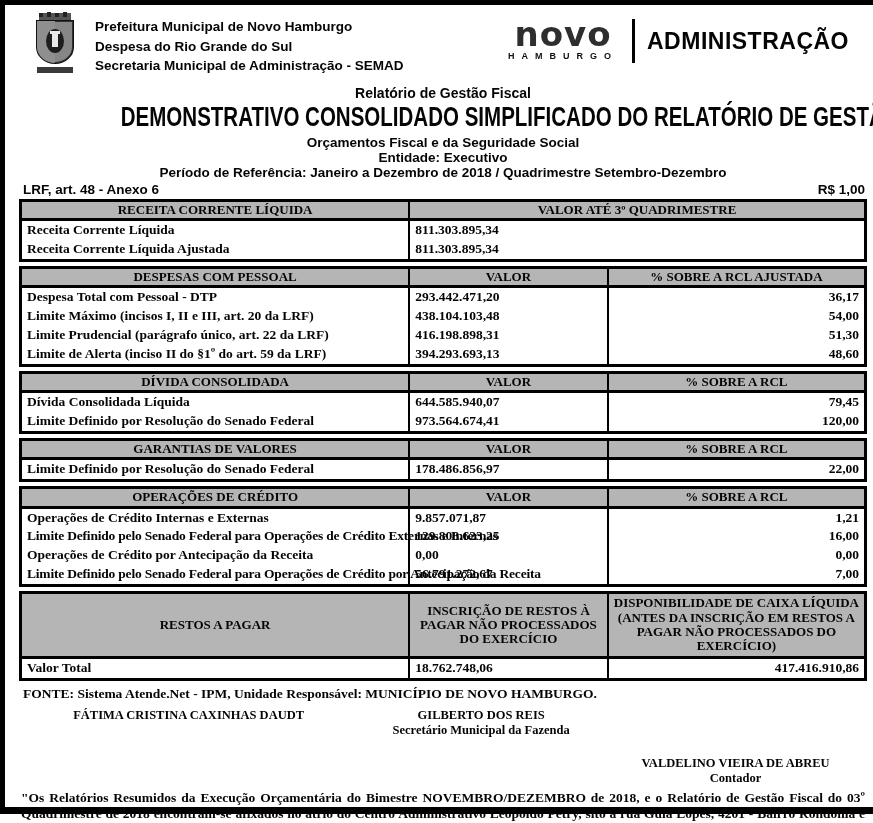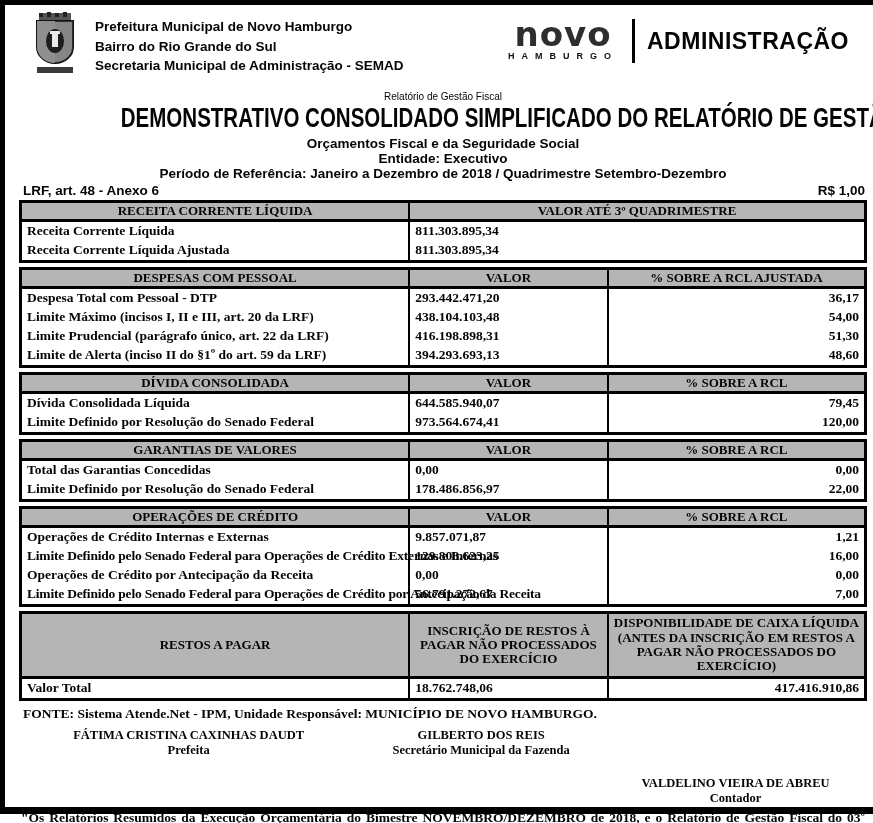--- a/index.html
+++ b/index.html
@@ -10,21 +10,21 @@
   .crest{width:56px;height:66px;flex:0 0 auto;margin-left:8px;}
   .org{margin-left:12px;font-weight:bold;font-size:13.5px;line-height:1.45;padding-top:6px;}
   .hdr-right{margin-left:auto;display:flex;align-items:center;padding-top:8px;margin-right:18px;}
   .novo-logo{display:flex;flex-direction:column;align-items:center;}
   .novo-word{font-family:"DejaVu Sans",sans-serif;font-weight:bold;font-size:34px;line-height:0.8;color:#2e2e2e;letter-spacing:1px;}
   .novo-sub{font-size:9px;letter-spacing:7px;margin-top:2px;color:#111;font-weight:bold;}
   .logo-sep{width:3px;height:44px;background:#000;margin:0 12px 0 14px;}
   .adm{font-weight:bold;font-size:23px;letter-spacing:0.5px;}
   
   .c{text-align:center;}
-  .rpt-name{font-weight:normal;font-size:10px;margin-top:8px;}
+  .rpt-name{font-weight:bold;font-size:14px;margin-top:2px;}
   .main-title{font-weight:bold;font-size:27px;white-space:nowrap;transform:scaleX(0.76);transform-origin:50% 50%;margin:1px 0 2px 0;letter-spacing:0px;}
   .subtitle{font-weight:bold;font-size:13.5px;}
   .entity{font-weight:bold;font-size:13.5px;}
   .period{font-weight:bold;font-size:13.5px;margin-bottom:1px;}
   .lrf-row{display:flex;justify-content:space-between;font-family:Liberation Sans, sans-serif;font-weight:bold;font-size:13.5px;padding:1px 2px 2px 4px;}
   
   table.sec{width:100%;border-collapse:collapse;border:3px solid #000;margin-bottom:4px;font-family:"Liberation Serif",serif;table-layout:fixed;}
   table.sec th{background:#b5b5b5;border:2px solid #000;border-top:2px solid #000;border-bottom:3px solid #000;font-size:13px;font-weight:bold;padding:1px 3px;line-height:1.1;}
   table.sec td{border-left:2px solid #000;border-right:2px solid #000;font-size:13.5px;font-weight:bold;padding:0 5px;line-height:1.4;vertical-align:middle;}
   td.lbl{text-align:left;padding-left:5px;}
@@ -59,21 +59,21 @@
       <path d="M10 10 h36 v26 a18 16 0 0 1 -18 16 a18 16 0 0 1 -18 -16 z" fill="#cfcfcf" stroke="#111" stroke-width="2"></path>
       <path d="M10 10 h18 v42 a18 16 0 0 1 -18 -16 z" fill="#8f8f8f"></path>
       <path d="M46 10 v26 a18 16 0 0 1 -18 16 v-42 z" fill="#4a4a4a" opacity="0.55"></path>
       <ellipse cx="28" cy="30" rx="9" ry="12" fill="#1d1d1d"></ellipse>
       <rect x="25" y="22" width="6" height="14" fill="#e8e8e8"></rect>
       <rect x="23" y="20" width="10" height="3" fill="#e8e8e8"></rect>
       <rect x="10" y="56" width="36" height="6" fill="#3a3a3a"></rect>
     </svg>
     <div class="org">
       <div>Prefeitura Municipal de Novo Hamburgo</div>
-      <div>Bairro do Rio Grande do Sul</div>
+      <div>Despesa do Rio Grande do Sul</div>
       <div>Secretaria Municipal de Administração - SEMAD</div>
     </div>
     <div class="hdr-right">
       <div class="novo-logo">
         <div class="novo-word">novo</div>
         <div class="novo-sub">HAMBURGO</div>
       </div>
       <div class="logo-sep"></div>
       <div class="adm">ADMINISTRAÇÃO</div>
     </div>
@@ -176,25 +176,20 @@
         <col class="w-val">
         <col class="w-pct">
       </colgroup>
     <tbody>
         <tr>
       <th>GARANTIAS DE VALORES</th>
       <th>VALOR</th>
       <th>% SOBRE A RCL</th>
     </tr>
     <tr>
-      <td class="lbl">Total das Garantias Concedidas</td>
-      <td class="val">0,00</td>
-      <td class="pct">0,00</td>
-    </tr>
-    <tr>
       <td class="lbl">Limite Definido por Resolução do Senado Federal</td>
       <td class="val">178.486.856,97</td>
       <td class="pct">22,00</td>
     </tr>
   </tbody>
     </table>
 
   <table class="sec">
     <colgroup>
         <col class="w-lbl">
@@ -248,21 +243,20 @@
       <td class="pct">417.416.910,86</td>
     </tr>
   </tbody>
     </table>
 
   <div class="fonte">FONTE: Sistema Atende.Net - IPM, Unidade Responsável: MUNICÍPIO DE NOVO HAMBURGO.</div>
 
   <div class="sigs">
     <div class="sig sig1">
       <div class="nm">FÁTIMA CRISTINA CAXINHAS DAUDT</div>
-      <div class="rl">Prefeita</div>
     </div>
     <div class="sig sig2">
       <div class="nm">GILBERTO DOS REIS</div>
       <div class="rl">Secretário Municipal da Fazenda</div>
     </div>
     <div class="sig sig3">
       <div class="nm">VALDELINO VIEIRA DE ABREU</div>
       <div class="rl">Contador</div>
     </div>
   </div>

